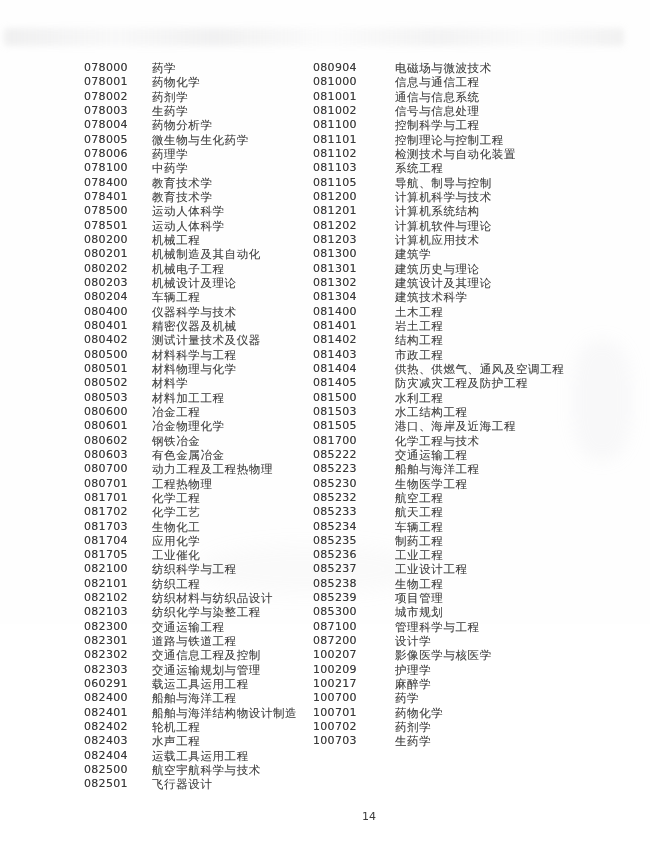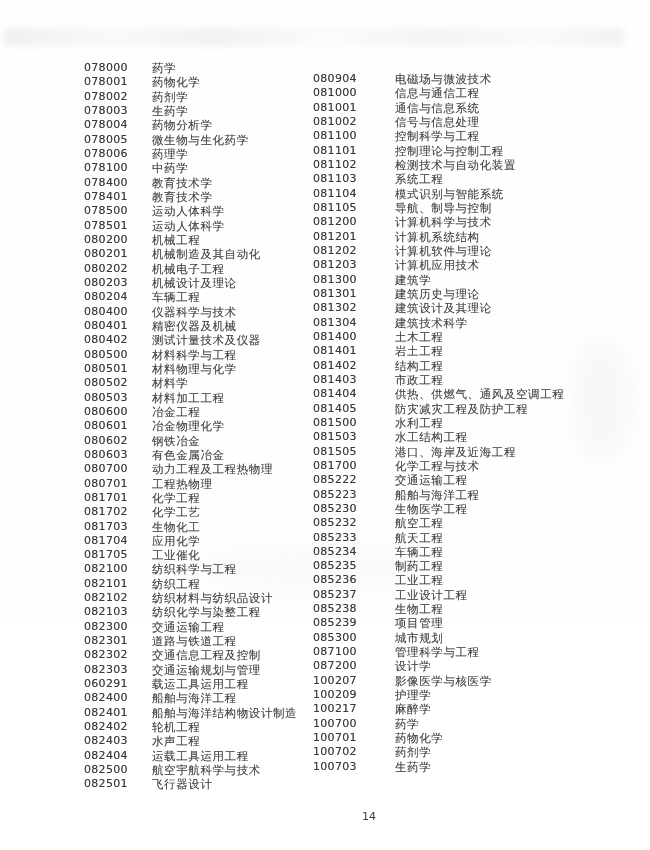--- a/index.html
+++ b/index.html
@@ -55,21 +55,21 @@
     height: 50px;
     background: rgba(205,205,207,0.08);
     filter: blur(9px);
     border-radius: 50%;
   }
   .col {
     position: absolute;
     top: 61px;
   }
   .col-left  { left: 84px;  }
-  .col-right { left: 313px; margin-top: 11px; }
+  .col-right { left: 313px; }
   .row {
     display: flex;
     align-items: center;
     height: 14.34px;
     line-height: 14.34px;
     white-space: nowrap;
   }
   .code {
     display: inline-block;
     font-size: 11px;
@@ -337,24 +337,20 @@
       </div>
       <div class="row">
         <span class="code">081102</span>
         <span class="name">检测技术与自动化装置</span>
       </div>
       <div class="row">
         <span class="code">081103</span>
         <span class="name">系统工程</span>
       </div>
       <div class="row">
-        <span class="code">081104</span>
-        <span class="name">模式识别与智能系统</span>
-      </div>
-      <div class="row">
         <span class="code">081105</span>
         <span class="name">导航、制导与控制</span>
       </div>
       <div class="row">
         <span class="code">081200</span>
         <span class="name">计算机科学与技术</span>
       </div>
       <div class="row">
         <span class="code">081201</span>
         <span class="name">计算机系统结构</span>

